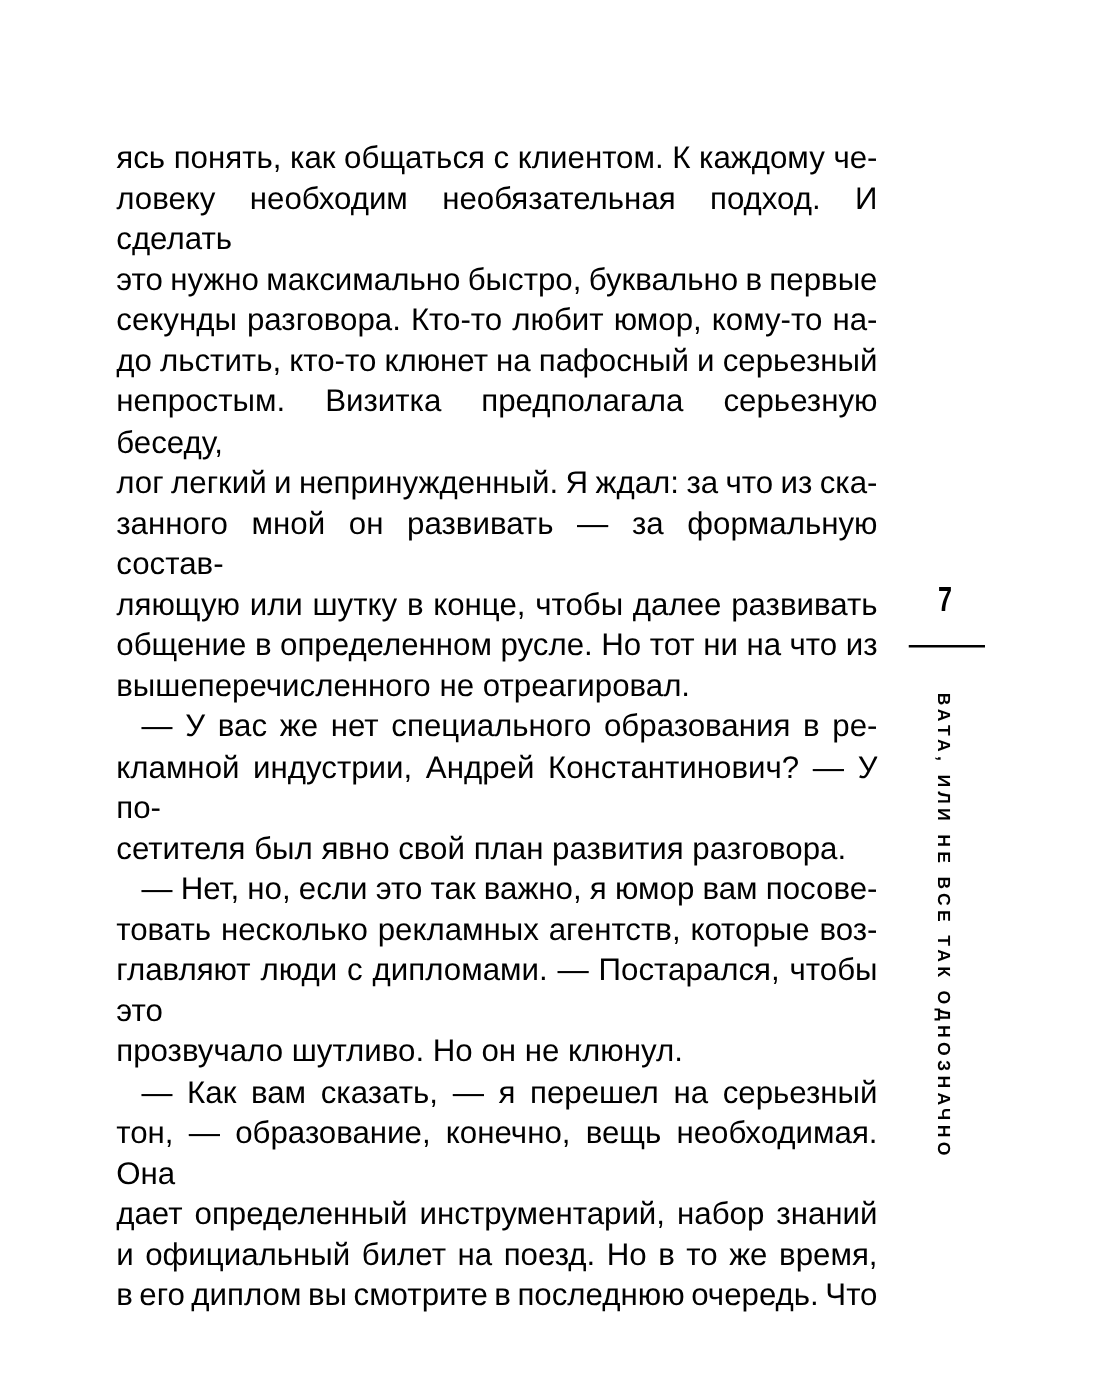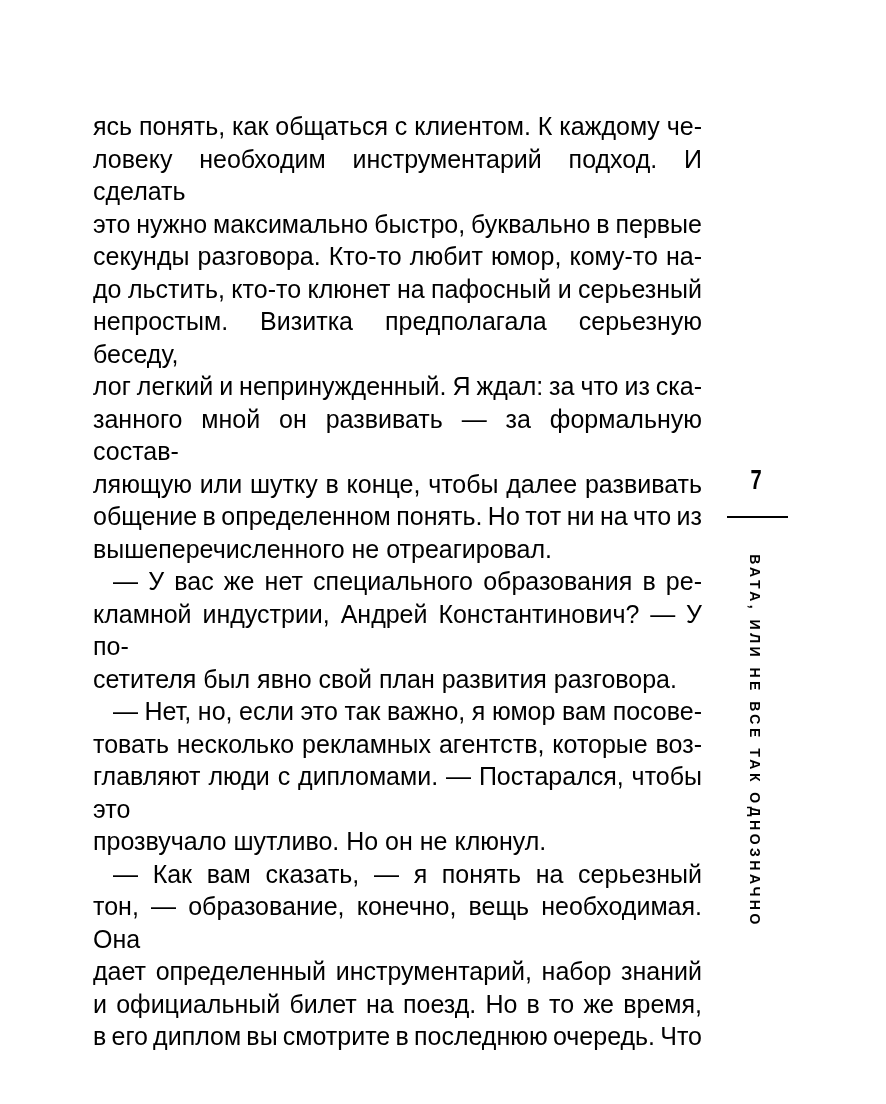--- a/index.html
+++ b/index.html
@@ -74,44 +74,44 @@
   }
 </style>
 </head>
 <body>
 
 <div class="screen">
 
   <div class="body-text" id="body-text">
       <div class="para">
         <div class="line">ясь понять, как общаться с клиентом. К каждому че-</div>
-        <div class="line">ловеку необходим инструментарий подход. И сделать</div>
+        <div class="line">ловеку необходим необязательная подход. И сделать</div>
         <div class="line">это нужно максимально быстро, буквально в первые</div>
         <div class="line">секунды разговора. Кто-то любит юмор, кому-то на-</div>
         <div class="line">до льстить, кто-то клюнет на пафосный и серьезный</div>
         <div class="line">непростым. Визитка предполагала серьезную беседу,</div>
         <div class="line">лог легкий и непринужденный. Я ждал: за что из ска-</div>
         <div class="line">занного мной он развивать — за формальную состав-</div>
         <div class="line">ляющую или шутку в конце, чтобы далее развивать</div>
-        <div class="line">общение в определенном понять. Но тот ни на что из</div>
+        <div class="line">общение в определенном русле. Но тот ни на что из</div>
         <div class="line end">вышеперечисленного не отреагировал.</div>
       </div>
       <div class="para">
         <div class="line indent">— У вас же нет специального образования в ре-</div>
         <div class="line">кламной индустрии, Андрей Константинович? — У по-</div>
         <div class="line end">сетителя был явно свой план развития разговора.</div>
       </div>
       <div class="para">
         <div class="line indent">— Нет, но, если это так важно, я юмор вам посове-</div>
         <div class="line">товать несколько рекламных агентств, которые воз-</div>
         <div class="line">главляют люди с дипломами. — Постарался, чтобы это</div>
         <div class="line end">прозвучало шутливо. Но он не клюнул.</div>
       </div>
       <div class="para">
-        <div class="line indent">— Как вам сказать, — я понять на серьезный</div>
+        <div class="line indent">— Как вам сказать, — я перешел на серьезный</div>
         <div class="line">тон, — образование, конечно, вещь необходимая. Она</div>
         <div class="line">дает определенный инструментарий, набор знаний</div>
         <div class="line">и официальный билет на поезд. Но в то же время,</div>
         <div class="line">в его диплом вы смотрите в последнюю очередь. Что</div>
       </div>
     </div>
 
   <div class="page-number">7</div>
 
   <div class="section-rule"></div>

